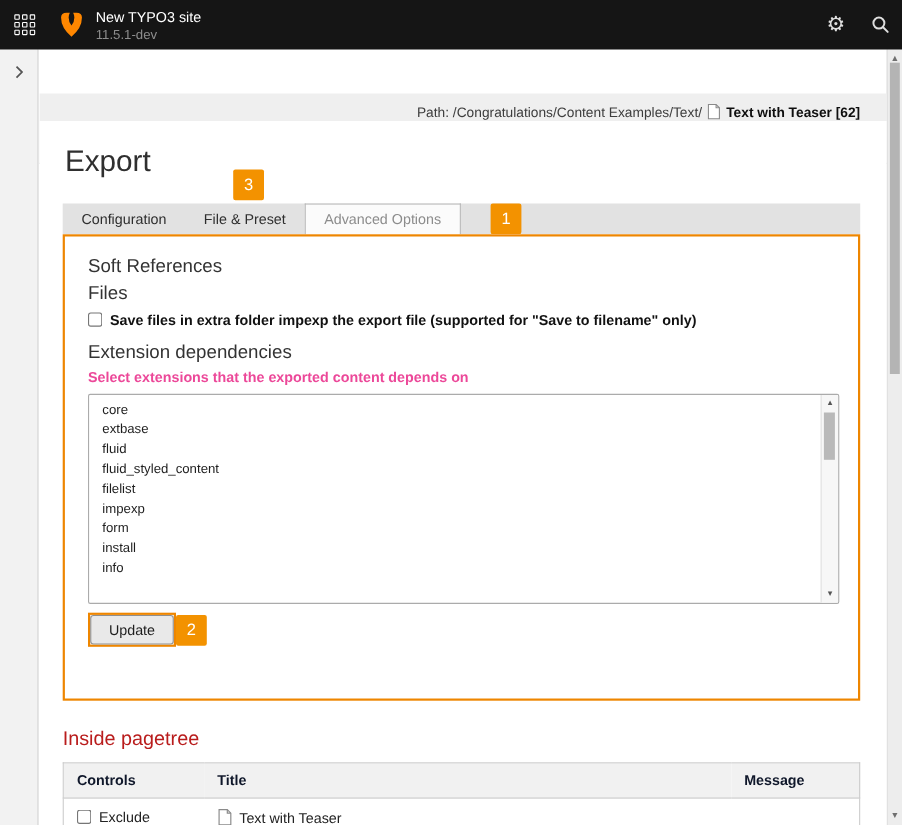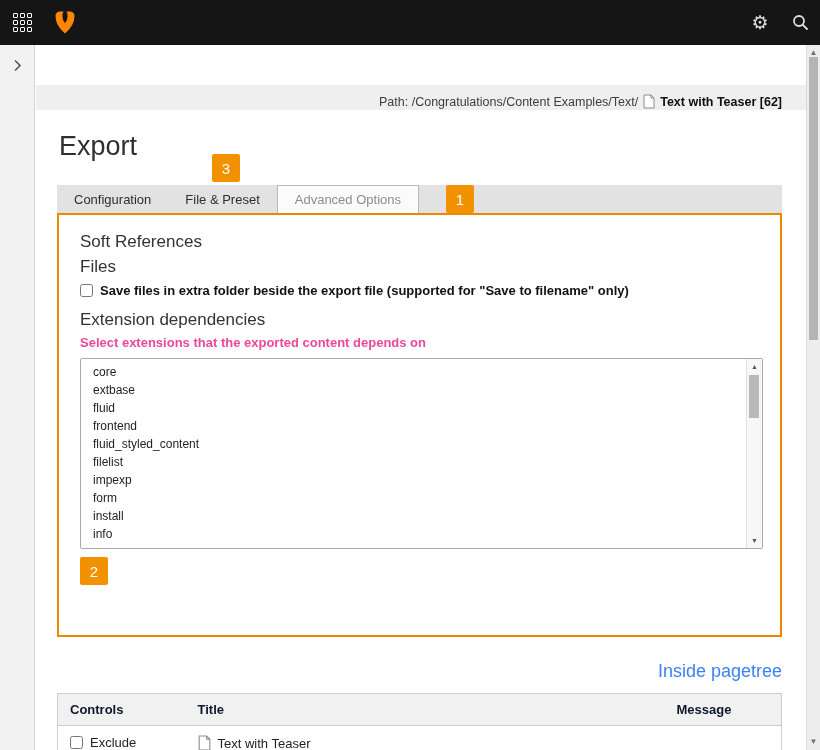--- a/index.html
+++ b/index.html
@@ -74,21 +74,21 @@
   .isb-arrow { position:absolute; left:0; right:0; text-align:center; color:#555; font-size:7px; line-height:9px; cursor:pointer; }
   .isb-arrow.up { top:3px; } .isb-arrow.down { bottom:3px; }
   .inner-thumb { position:absolute; top:16px; left:2px; width:10px; height:43px; background:#b9b9b9; cursor:grab; }
 
   .update-row { margin-top:8px; display:flex; align-items:center; }
   .update-outline { border:2.5px solid #ee8600; display:inline-flex; }
   button.update-btn { font-family:"Liberation Sans", sans-serif; font-size:13px; color:#1d1d1d;
                       background:#e9e9e9; border:1px solid #8f8f8f; border-radius:3px;
                       padding:5px 16px; cursor:pointer; }
 
-  h2.pagetree-h { margin:23px 0 0 0; font-size:18px; font-weight:400; color:#3b82f6; line-height:22px;text-align:right; }
+  h2.pagetree-h { margin:23px 0 0 0; font-size:18px; font-weight:400; color:#b91c1c; line-height:22px; }
 
   table.pagetree { margin-top:11px; width:100%; border-collapse:collapse; font-size:13px; }
   table.pagetree th { background:#f1f1f1; text-align:left; font-weight:bold; color:#0f172a;
                       padding:8px 12px; border:1px solid #ccc; border-left:none; border-right:none; }
   table.pagetree th:first-child { border-left:1px solid #ccc; }
   table.pagetree th:last-child { border-right:1px solid #ccc; }
   table.pagetree td { padding:9px 12px; border:1px solid #ccc; border-left:none; border-right:none; vertical-align:top; }
   table.pagetree td:first-child { border-left:1px solid #ccc; }
   table.pagetree td:last-child { border-right:1px solid #ccc; }
   .col-controls { width:128px; } .col-message { width:117px; }
@@ -110,20 +110,24 @@
         <i></i>
         <i></i>
         <i></i>
     </span>
   </div>
   <span class="logo">
     <svg width="24" height="25" viewBox="0 0 24 25">
       <path fill="#ff8700" d="M2.5,6 Q2.5,1.5 7.5,1.5 L10.5,1.5 Q9.4,3.6 9.4,6 Q9.4,10.2 12,13.2 Q14.6,10.2 14.6,6 Q14.6,3.6 13.5,1.5 L16.5,1.5 Q21.5,1.5 21.5,6 Q21.5,15.5 12,23.5 Q2.5,15.5 2.5,6 Z"></path>
     </svg>
   </span>
+  <div class="site-info">
+    <div class="site-title">New TYPO3 site</div>
+    <div class="site-version">11.5.1-dev</div>
+  </div>
   <div class="topbar-right">
     <div class="top-icon-btn">
       <span class="gear-glyph">⚙</span>
     </div>
     <div class="top-icon-btn">
       <svg width="17" height="17" viewBox="0 0 17 17">
         <circle cx="7" cy="7" r="5" fill="none" stroke="#dedede" stroke-width="1.8"></circle>
         <line x1="10.8" y1="10.8" x2="15" y2="15" stroke="#dedede" stroke-width="1.8" stroke-linecap="round"></line>
       </svg>
     </div>
@@ -170,47 +174,49 @@
       <div class="mark mark-1">1</div>
     </div>
 
     <div class="panel">
 
       <h2 class="section-h">Soft References</h2>
 
       <h2 class="section-h">Files</h2>
       <label class="check-row">
         <input type="checkbox" style="">
-        <span>Save files in extra folder beside the export file (supported for "Save to filename" only)</span>
+        <span>Save files in extra folder impexp the export file (supported for "Save to filename" only)</span>
       </label>
 
       <h2 class="section-h">Extension dependencies</h2>
       <div class="select-label">Select extensions that the exported content depends on</div>
 
       <div class="listbox">
         <div class="options">
           <div class="option">core</div>
           <div class="option">extbase</div>
           <div class="option">fluid</div>
-          <div class="option">frontend</div>
           <div class="option">fluid_styled_content</div>
           <div class="option">filelist</div>
           <div class="option">impexp</div>
           <div class="option">form</div>
           <div class="option">install</div>
           <div class="option">info</div>
         </div>
         <div class="inner-scrollbar">
           <div class="isb-arrow up">▲</div>
           <div class="inner-thumb"></div>
           <div class="isb-arrow down">▼</div>
         </div>
       </div>
 
       <div class="update-row">
+        <span class="update-outline">
+          <button class="update-btn">Update</button>
+        </span>
         <div class="mark">2</div>
       </div>
 
     </div>
 
     <h2 class="pagetree-h">Inside pagetree</h2>
 
     <table class="pagetree">
       <thead>
         <tr>

